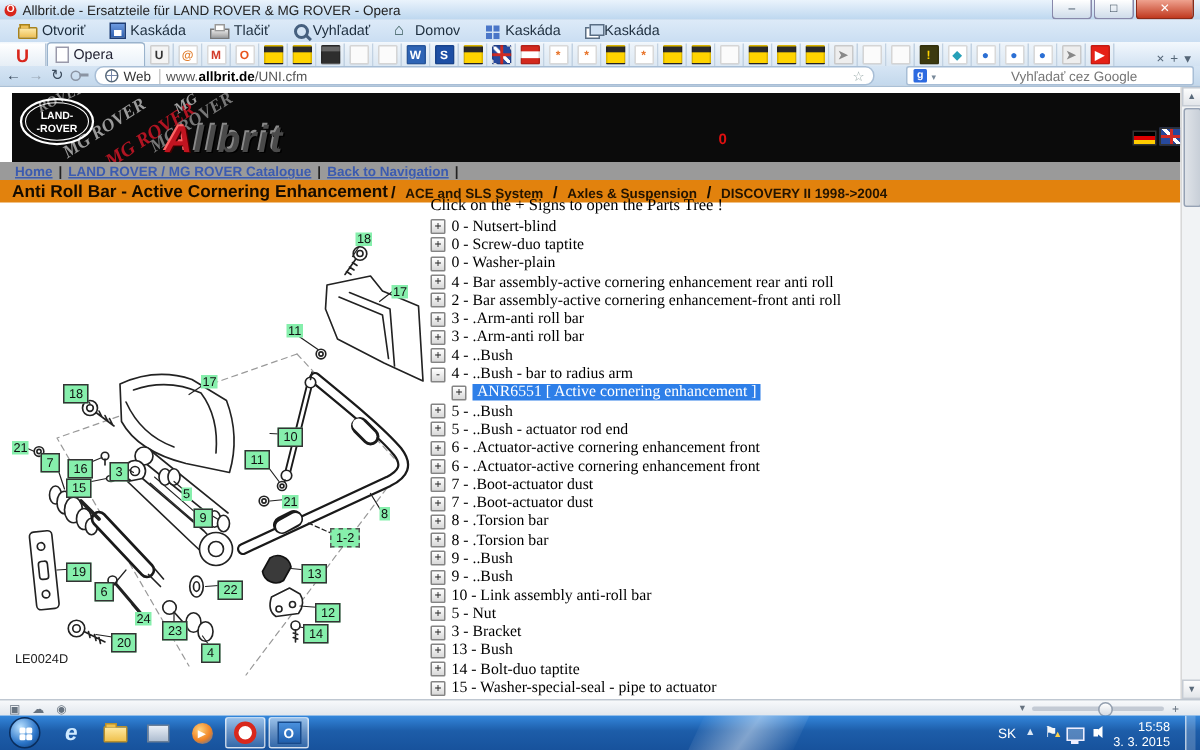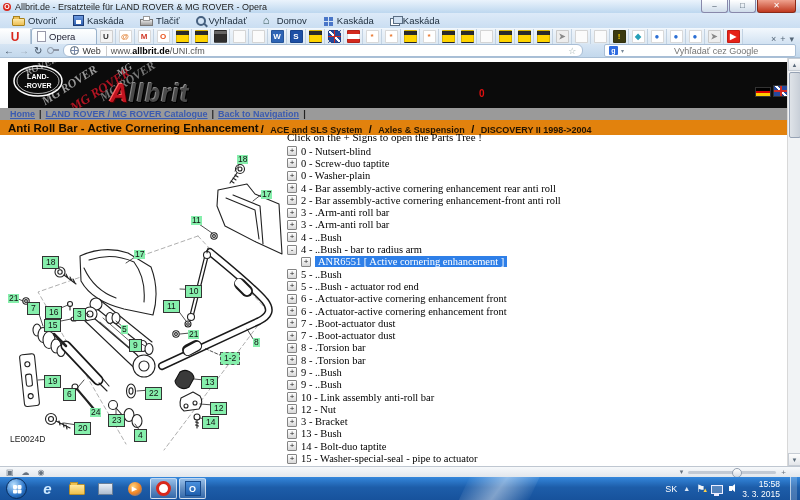--- a/index.html
+++ b/index.html
@@ -756,21 +756,21 @@
             <span class="tlabel">9 - ..Bush</span>
           </div>
 
           <div class="trow" style="padding-left: 0px;">
             <span class="pm">+</span>
             <span class="tlabel">10 - Link assembly anti-roll bar</span>
           </div>
 
           <div class="trow" style="padding-left: 0px;">
             <span class="pm">+</span>
-            <span class="tlabel">12 - Nut</span>
+            <span class="tlabel">5 - Nut</span>
           </div>
 
           <div class="trow" style="padding-left: 0px;">
             <span class="pm">+</span>
             <span class="tlabel">3 - Bracket</span>
           </div>
 
           <div class="trow" style="padding-left: 0px;">
             <span class="pm">+</span>
             <span class="tlabel">13 - Bush</span>

